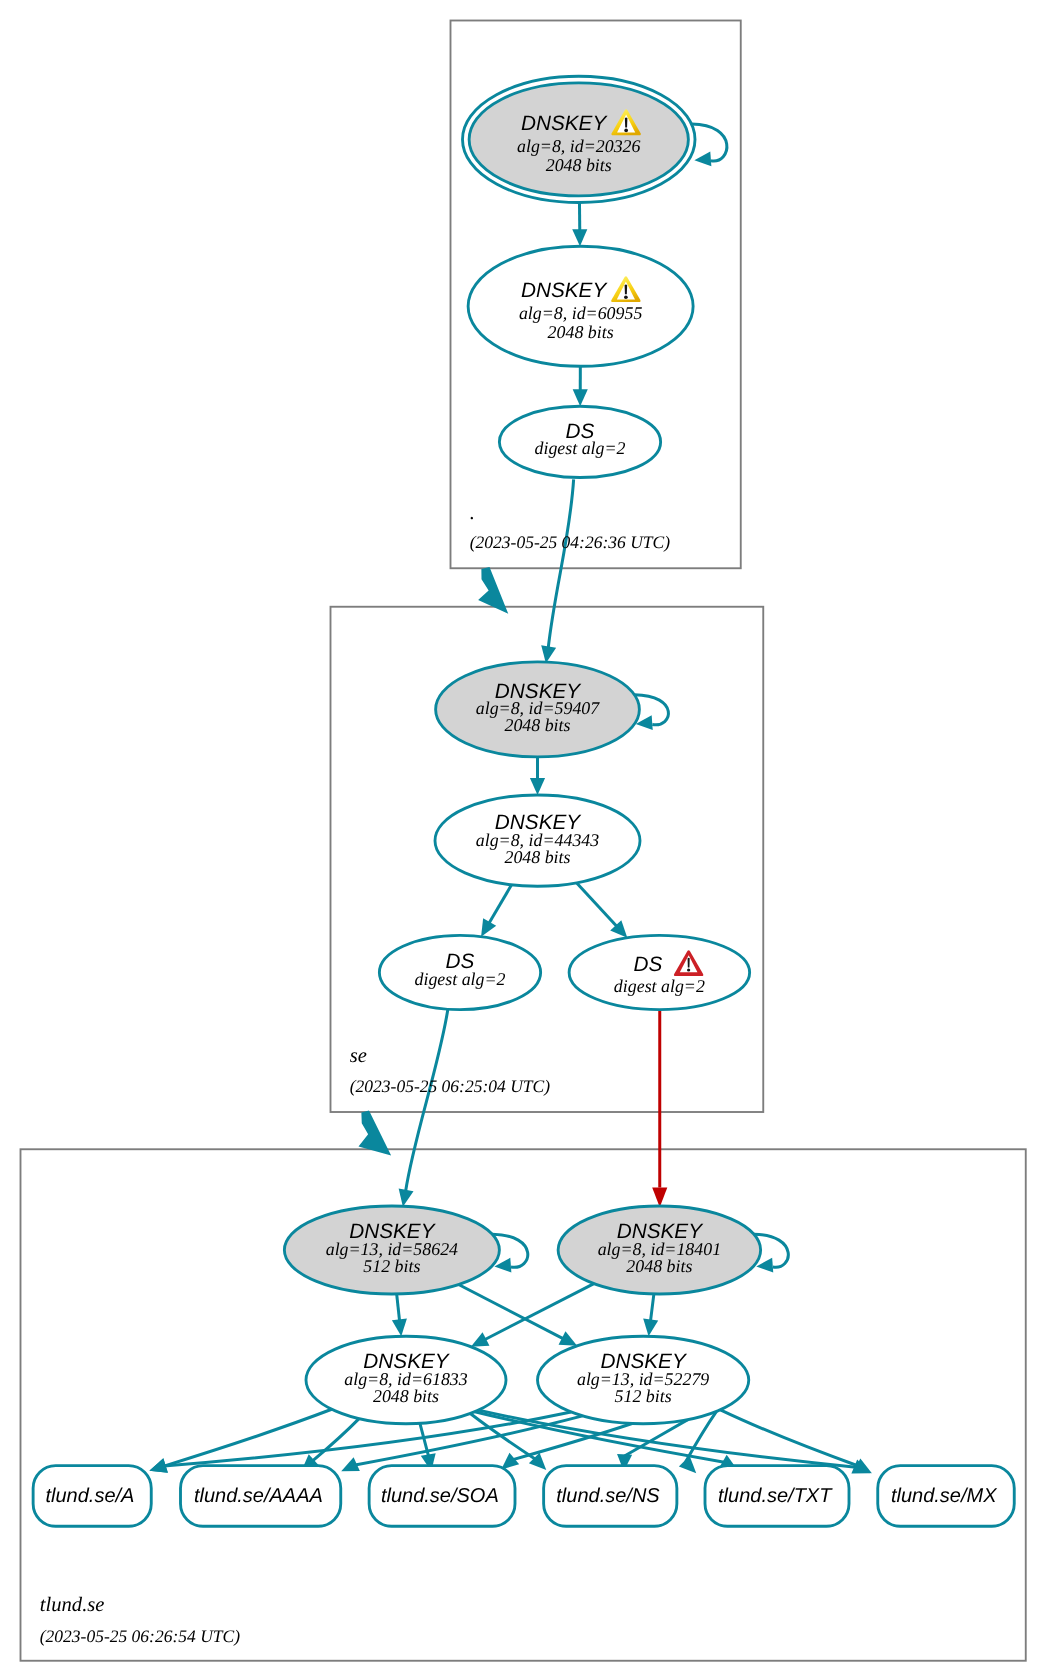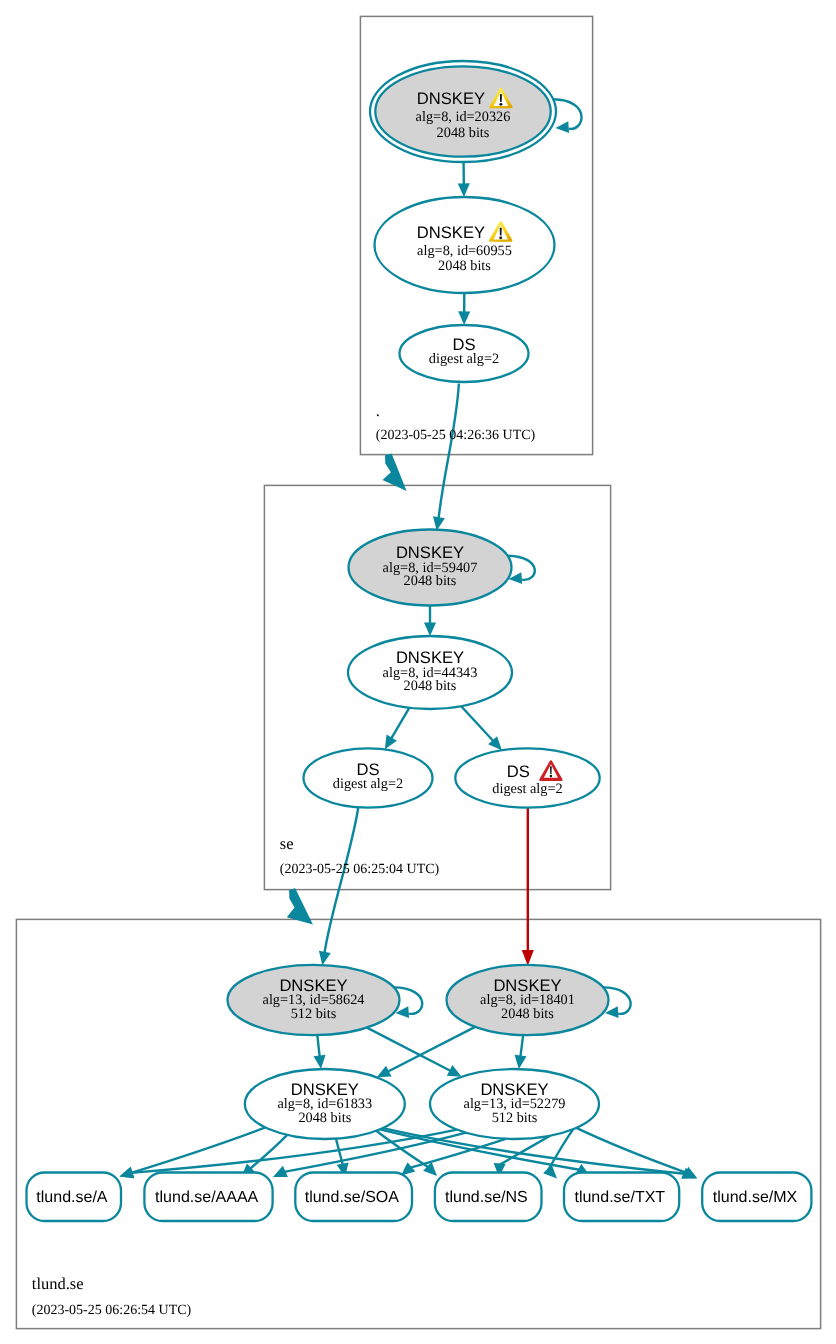--- a/index.html
+++ b/index.html
@@ -1,18 +1,18 @@
 <!DOCTYPE html>
 <html><head>
 <meta charset="utf-8">
 <style>
   html, body { margin:0; padding:0; background:#ffffff; }
   body { width:836px; height:1344px; overflow:hidden;
          font-family:"Liberation Sans", sans-serif; }
-  #canvas { position:relative; width:836px; height:1344px; }
+  #canvas { position:relative; width:836px; height:1344px;font-style:italic; }
   svg#g { display:block; position:absolute; left:0; top:0; }
   .zone-rect { fill:none; stroke:#7d7d7d; stroke-width:1.5; }
   .ell { stroke:#0a879d; stroke-width:2.3; }
   .ell.secure { fill:#d3d3d3; }
   .ell.plain { fill:#ffffff; }
   .rrbox { fill:#ffffff; stroke:#0a879d; stroke-width:2.3; }
   .edge { stroke:#0a879d; stroke-width:2.4; fill:none; }
   .edge-red { stroke:#bf0000; stroke-width:2.4; fill:none; }
   .arrow { fill:#0a879d; stroke:none; }
   .arrow-red { fill:#bf0000; stroke:none; }

